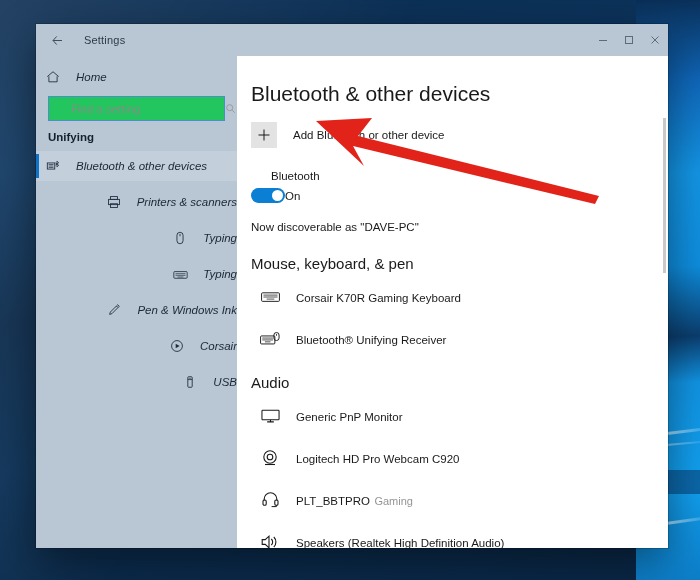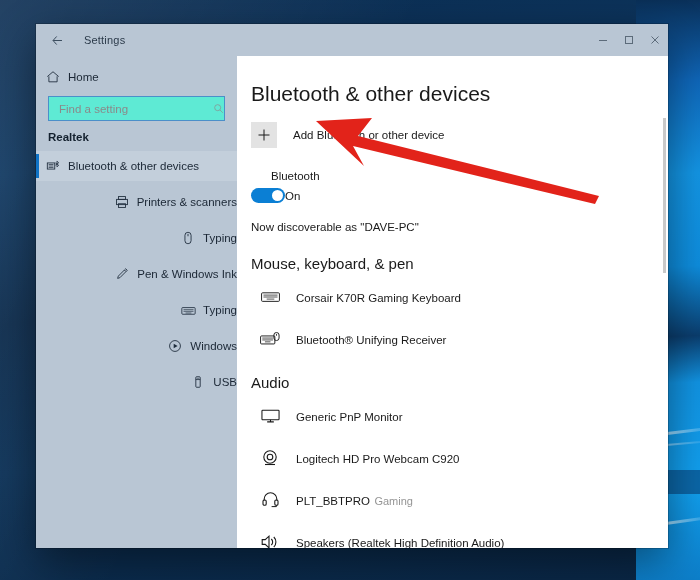--- a/index.html
+++ b/index.html
@@ -126,34 +126,35 @@
   }
   .nav-icon {
     width: 22px;
     display: flex; align-items: center; justify-content: flex-start;
     color: #1f2d3d;
     flex: 0 0 22px;
   }
   .nav-label {
     font-size: 11.5px;
     color: #1b2735;
-    margin-left: 0;
+    margin-left: 8px;
     white-space: nowrap;
+    font-style: italic;
   }
   #home-row { margin-bottom: 4px; }
 
   
   #search-wrap {
     margin: 4px 12px 10px 12px;
     height: 25px;
-    background: #5eead4;
+    background: #22c55e;
     border: 1px solid #4b8fc9;
     display: flex;
     align-items: center;
-    padding: 0 8px;
+    padding: 0 20px;
     position: relative;
   }
   #search-caret {
     width: 1px; height: 13px;
     background: #555;
     margin-right: 2px;
   }
   #search-input {
     border: none;
     outline: none;
@@ -374,21 +375,21 @@
           <div id="search-caret"></div>
           <input id="search-input" type="text" placeholder="Find a setting" style="">
           <span>
             <svg width="11" height="11" viewBox="0 0 16 16" aria-hidden="true">
               <circle cx="6.8" cy="6.8" r="4.4" fill="none" stroke="#8a8a8a" stroke-width="1"></circle>
               <path d="M10.2 10.2 L14.2 14.2" stroke="#8a8a8a" stroke-width="1" fill="none"></path>
             </svg>
           </span>
         </div>
 
-        <div id="devices-heading">Realtek</div>
+        <div id="devices-heading">Unifying</div>
 
         <div class="nav-row nav-item selected">
           <span class="nav-icon">
             <svg width="14" height="14" viewBox="0 0 16 16" aria-hidden="true">
               <rect x="1.5" y="4.5" width="8.5" height="7" fill="none" stroke="currentColor" stroke-width="1"></rect>
               <path d="M3 6.3 H8.5 M3 8 H8.5 M3 9.7 H8.5" stroke="currentColor" stroke-width="0.8"></path>
               <path d="M12.5 2.5 V9 M12.5 2.5 L14.5 4.3 L10.8 7 M12.5 9 L14.5 7.2 L10.8 4.5" fill="none" stroke="currentColor" stroke-width="0.9"></path>
             </svg>
           </span>
           <span class="nav-label">Bluetooth &amp; other devices</span>
@@ -410,46 +411,46 @@
             <svg width="14" height="14" viewBox="0 0 16 16" aria-hidden="true">
               <rect x="4.5" y="1.5" width="7" height="13" rx="3.4" fill="none" stroke="currentColor" stroke-width="1"></rect>
               <path d="M8 3.3 V6" stroke="currentColor" stroke-width="1"></path>
             </svg>
           </span>
           <span class="nav-label">Typing</span>
         </div>
 
         <div class="nav-row nav-item">
           <span class="nav-icon">
-            <svg width="14" height="14" viewBox="0 0 16 16" aria-hidden="true">
-              <path d="M3 13 L3.8 10.4 L10.8 3.4 L12.6 5.2 L5.6 12.2 Z" fill="none" stroke="currentColor" stroke-width="1"></path>
-              <path d="M10.8 3.4 L12.2 2 L14 3.8 L12.6 5.2" fill="none" stroke="currentColor" stroke-width="1"></path>
-            </svg>
-          </span>
-          <span class="nav-label">Pen &amp; Windows Ink</span>
-        </div>
-
-        <div class="nav-row nav-item">
-          <span class="nav-icon">
             <svg width="15" height="15" viewBox="0 0 18 16" aria-hidden="true">
               <rect x="1" y="4.5" width="16" height="8" rx="1" fill="none" stroke="currentColor" stroke-width="1"></rect>
               <path d="M3 7 H15 M3 9 H15 M5.5 11 H12.5" stroke="currentColor" stroke-width="0.8"></path>
             </svg>
           </span>
           <span class="nav-label">Typing</span>
         </div>
 
         <div class="nav-row nav-item">
           <span class="nav-icon">
             <svg width="14" height="14" viewBox="0 0 16 16" aria-hidden="true">
+              <path d="M3 13 L3.8 10.4 L10.8 3.4 L12.6 5.2 L5.6 12.2 Z" fill="none" stroke="currentColor" stroke-width="1"></path>
+              <path d="M10.8 3.4 L12.2 2 L14 3.8 L12.6 5.2" fill="none" stroke="currentColor" stroke-width="1"></path>
+            </svg>
+          </span>
+          <span class="nav-label">Pen &amp; Windows Ink</span>
+        </div>
+
+        <div class="nav-row nav-item">
+          <span class="nav-icon">
+            <svg width="14" height="14" viewBox="0 0 16 16" aria-hidden="true">
               <circle cx="8" cy="8" r="6.2" fill="none" stroke="currentColor" stroke-width="1"></circle>
               <path d="M6.5 5.4 L11 8 L6.5 10.6 Z" fill="currentColor"></path>
             </svg>
           </span>
-          <span class="nav-label">Windows</span>
+          <span class="nav-label">Corsair</span>
         </div>
 
         <div class="nav-row nav-item">
           <span class="nav-icon">
             <svg width="14" height="14" viewBox="0 0 16 16" aria-hidden="true">
               <rect x="5.5" y="2" width="5" height="12" rx="0.8" fill="none" stroke="currentColor" stroke-width="1"></rect>
               <path d="M5.5 5.2 H10.5" stroke="currentColor" stroke-width="0.9"></path>
               <path d="M7.2 3.3 V4.3 M8.8 3.3 V4.3" stroke="currentColor" stroke-width="0.9"></path>
             </svg>
           </span>

